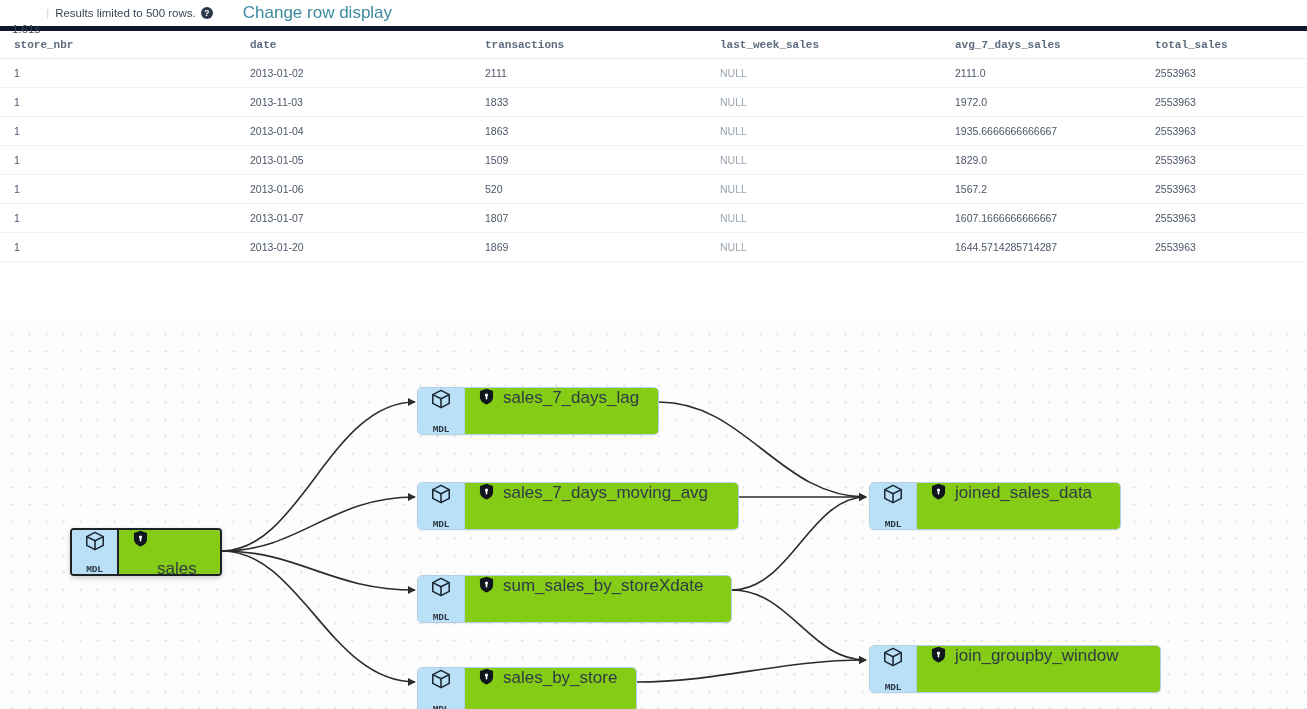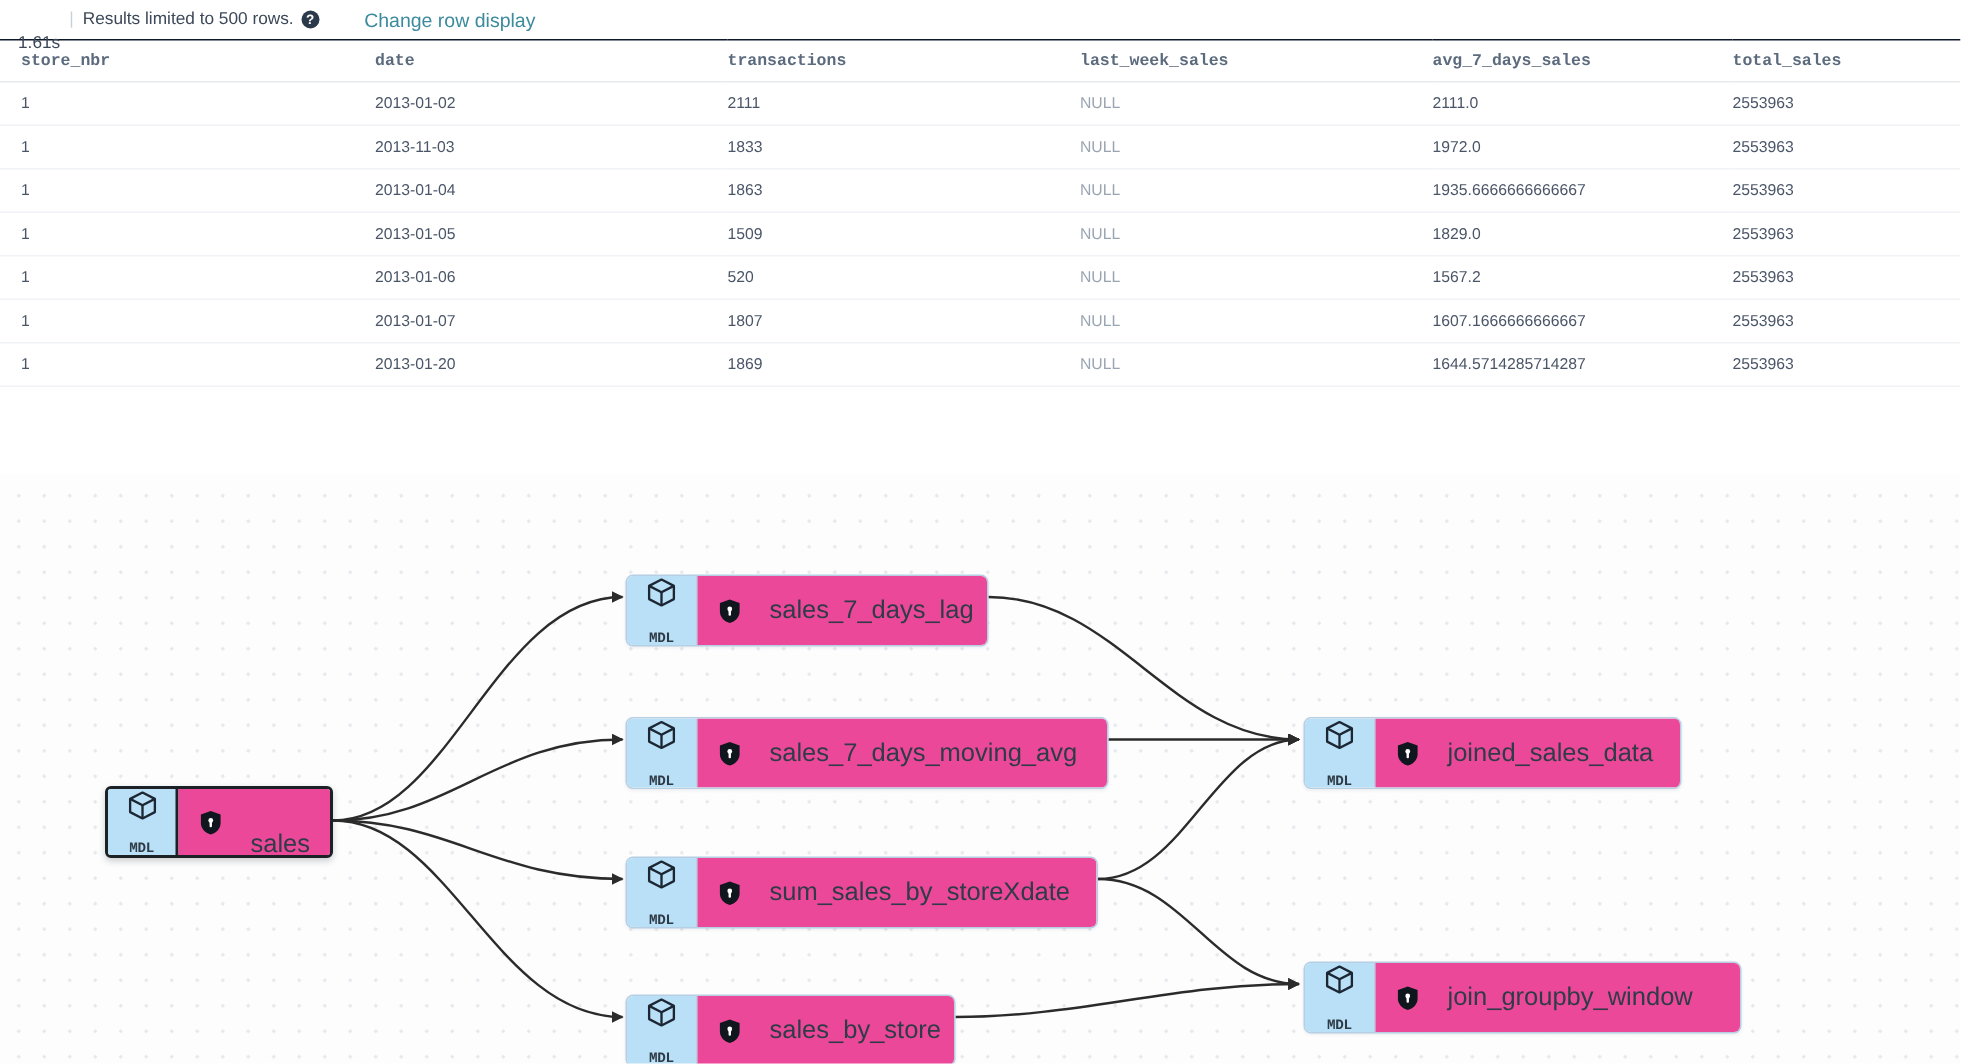--- a/index.html
+++ b/index.html
@@ -35,38 +35,38 @@
     font-size: 9px;
     font-weight: bold;
     line-height: 1;
     margin-left: 5px;
     cursor: pointer;
     font-family: "Liberation Sans", sans-serif;
   }
   .change-row-link {
     margin-left: 30px;
     color: #3b8a9e;
-    font-size: 13px;
+    font-size: 17px;
     cursor: pointer;
     text-decoration: none;
   }
 
   
   .results-table {
     width: 1307px;
     border-collapse: collapse;
     table-layout: fixed;
   }
   .results-table th {
     text-align: left;
     font-size: 11px;
     font-weight: bold;
     color: #5b6b7d;
     padding: 8px 0 7px 0;
-    border-top: 1px solid #0f172a;
+    border-top: 5px solid #0f172a;
     border-bottom: 1px solid #e6eaee;
     font-family: "Liberation Mono", monospace;
     letter-spacing: 0px;
   }
   .results-table td {
     font-size: 10.5px;
     color: #4a5668;
     padding: 8px 0 8px 0;
     border-bottom: 1px solid #f0f2f5;
     font-family: "Liberation Sans", sans-serif;
@@ -131,24 +131,23 @@
   .badge-label {
     font-size: 9.5px;
     font-weight: bold;
     color: #2e3a45;
     font-family: "Liberation Mono", monospace;
     letter-spacing: -0.2px;
     line-height: 1;
   }
   .node-body {
     display: flex;
-    align-items: center;
     padding: 0 16px 0 14px;
-    gap: 19px;
-    background: #ec4899;
+    gap: 9px;
+    background: #84cc16;
     flex: 1 1 auto;
   }
   .node-label {
     font-size: 17px;
     color: #2f3b47;
     white-space: nowrap;
     font-family: "Liberation Sans", sans-serif;
   }
   .node.selected .node-label { font-size: 17px; margin-top: 29px; }
   .shield-ico { flex: 0 0 auto; display: block; }

